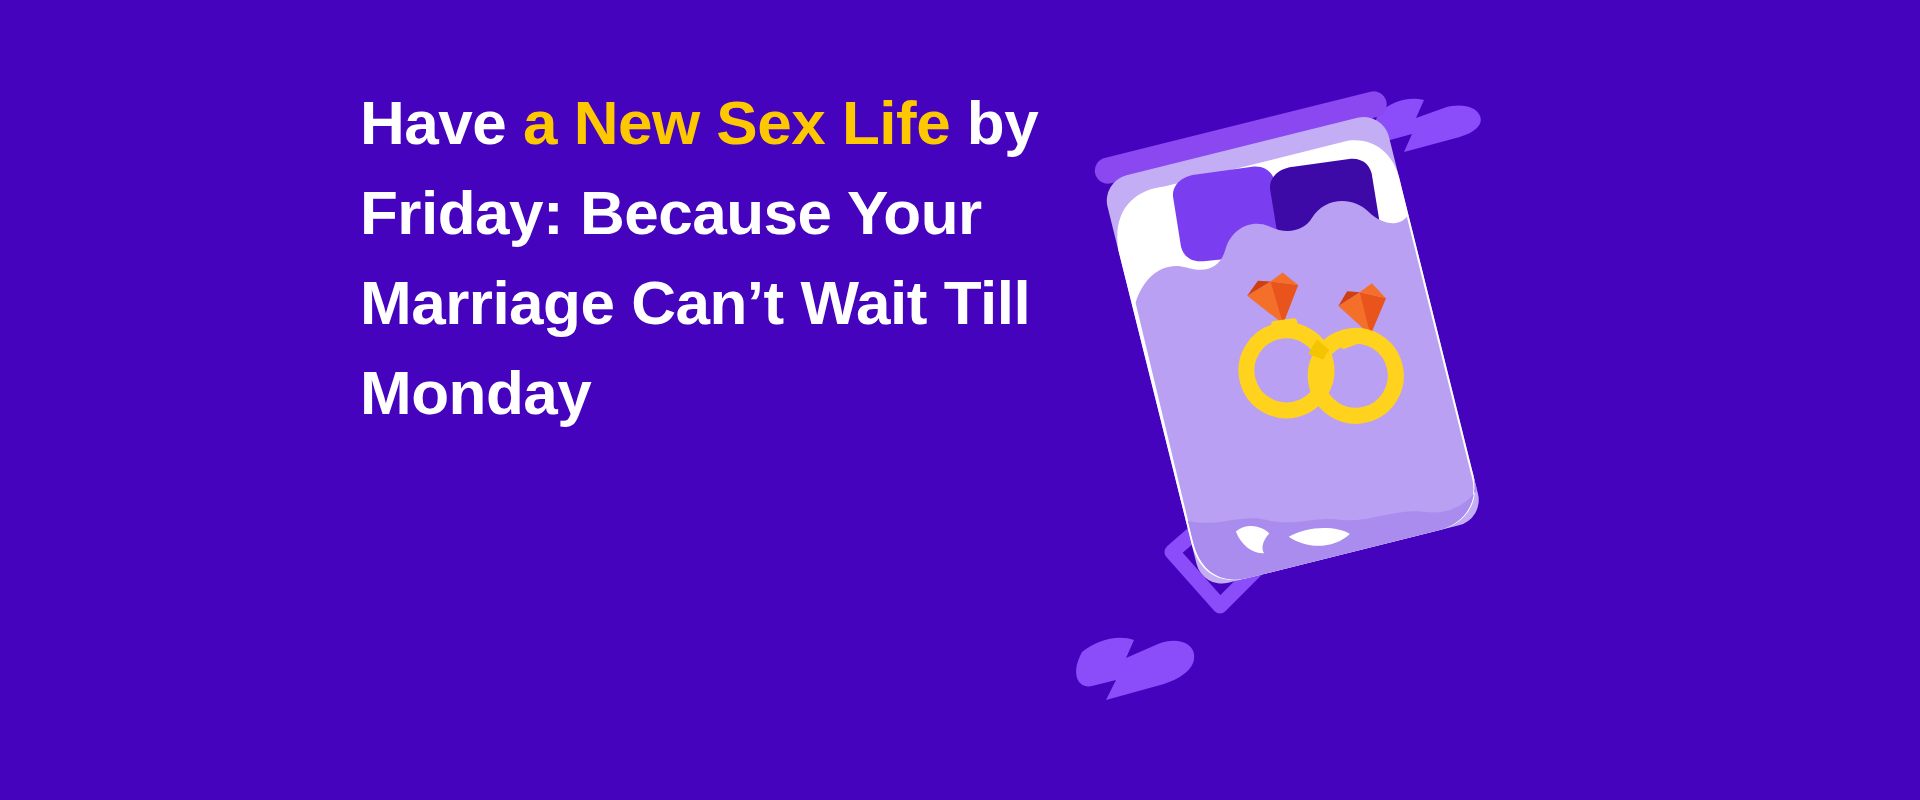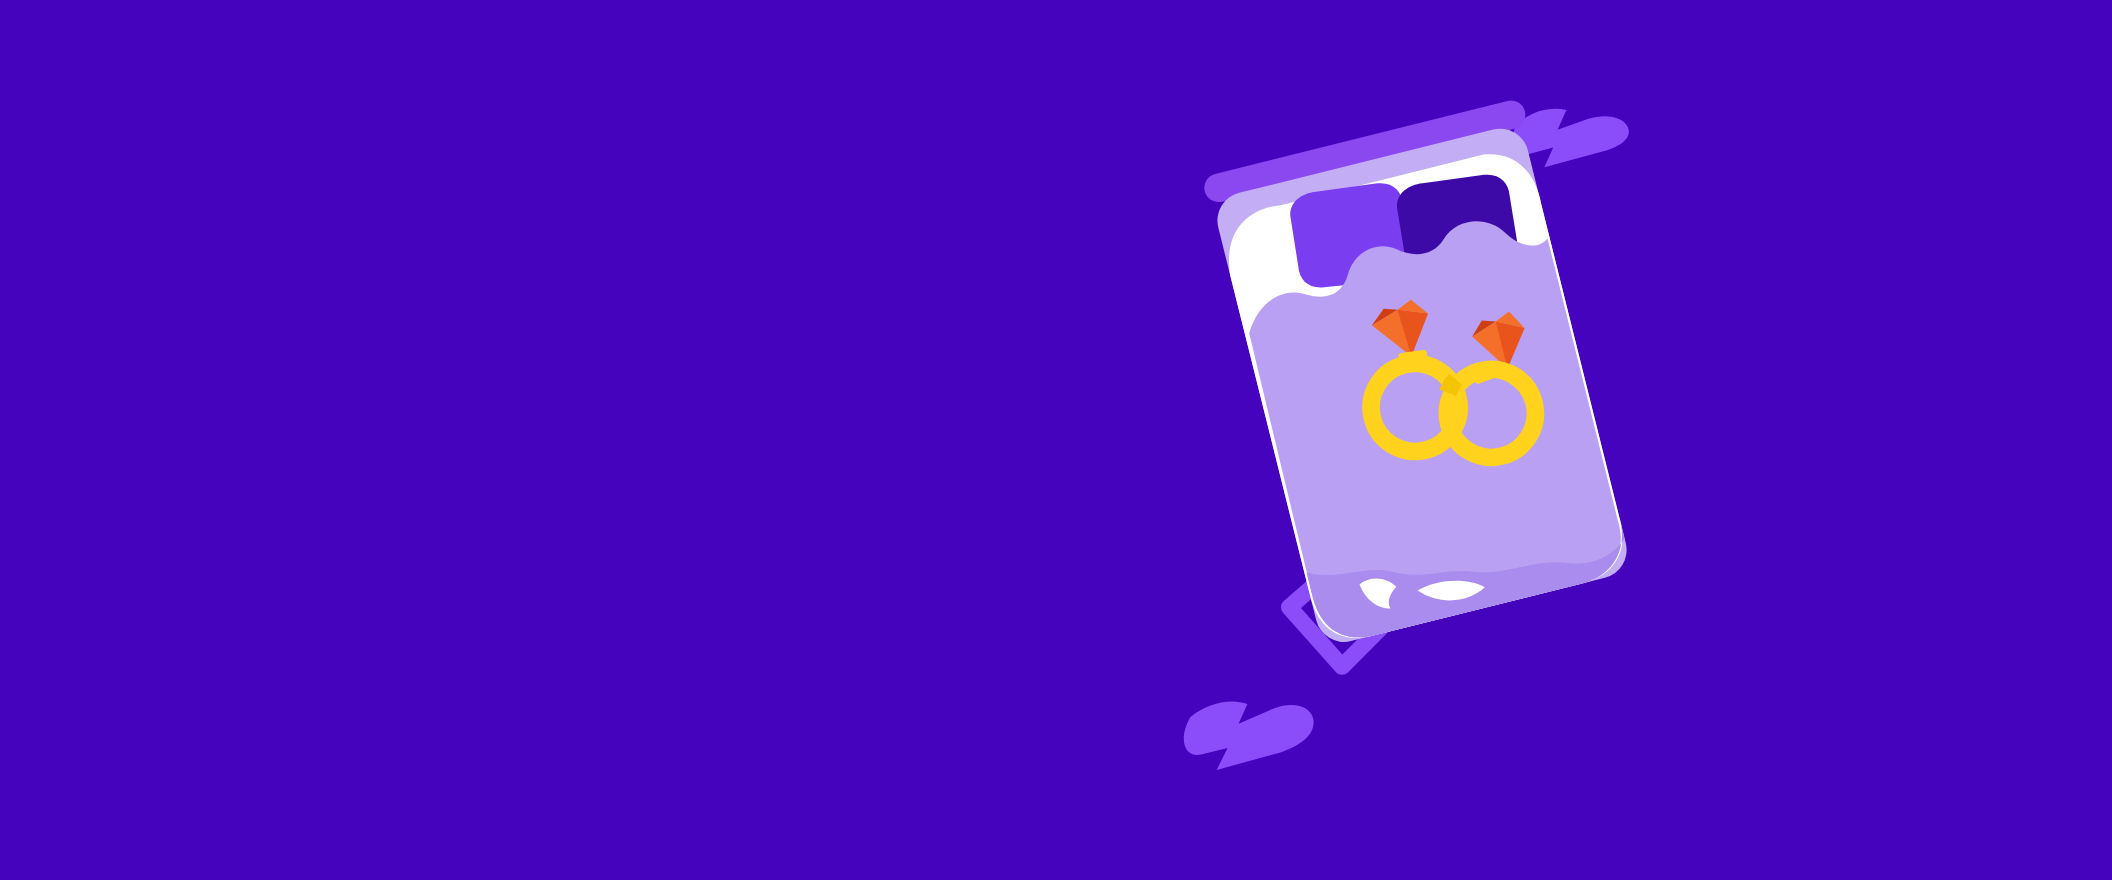--- a/index.html
+++ b/index.html
@@ -53,20 +53,23 @@
     width: 100%;
     height: 100%;
     overflow: visible;
   }
 </style>
 </head>
 <body>
 
 <div class="banner">
 
+  <div class="headline-block">
+    <h1 class="headline"><span>Have </span><span class="accent">a New Sex Life</span><span> by Friday: Because Your Marriage Can’t Wait Till Monday</span></h1>
+  </div>
 
   <div class="illustration">
     <svg viewBox="0 0 500 660" xmlns="http://www.w3.org/2000/svg">
 
       <g>
         <path d="M318 54 C330 42 348 36 364 40 L356 58 L384 48 C400 43 416 46 420 56 C424 66 412 74 396 78 L344 92 L352 74 L330 80 C318 83 310 74 318 54 Z" fill="#8b4dfa"></path>
       </g>
 
       <g>
         <path d="M22 592 C36 580 58 574 74 580 L66 598 L98 584 C116 577 132 582 134 594 C136 608 122 618 104 624 L46 640 L56 620 L32 626 C18 629 10 614 22 592 Z" fill="#8b4dfa"></path>

